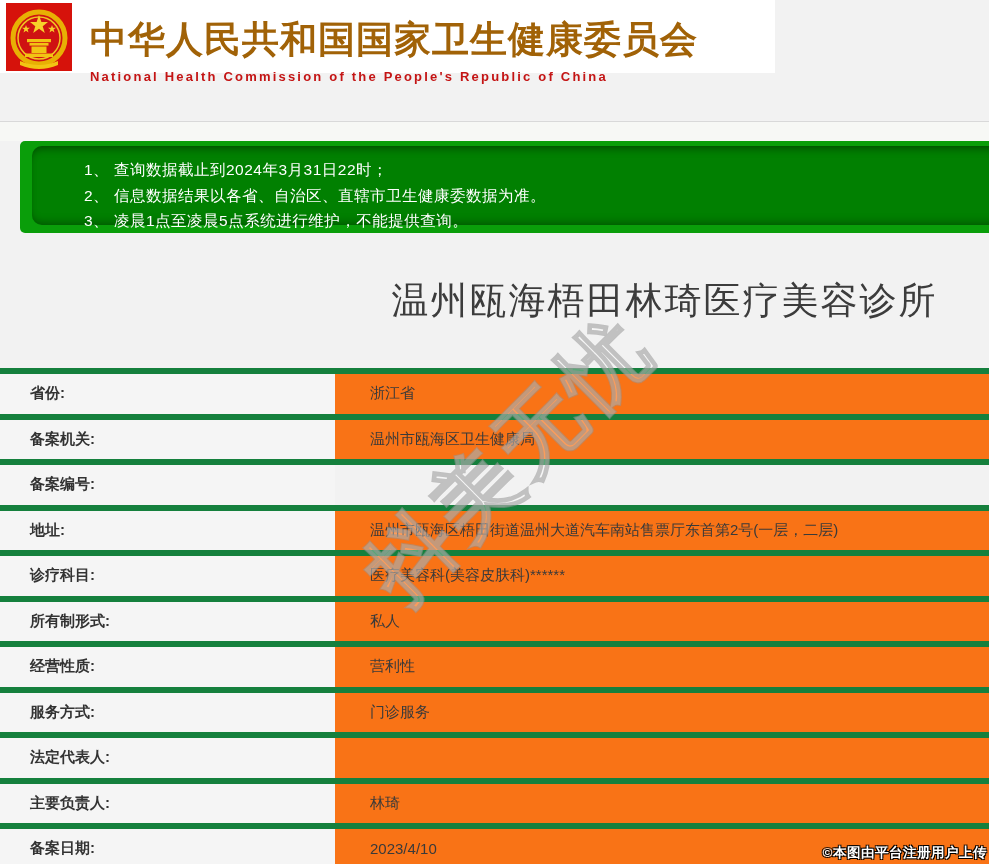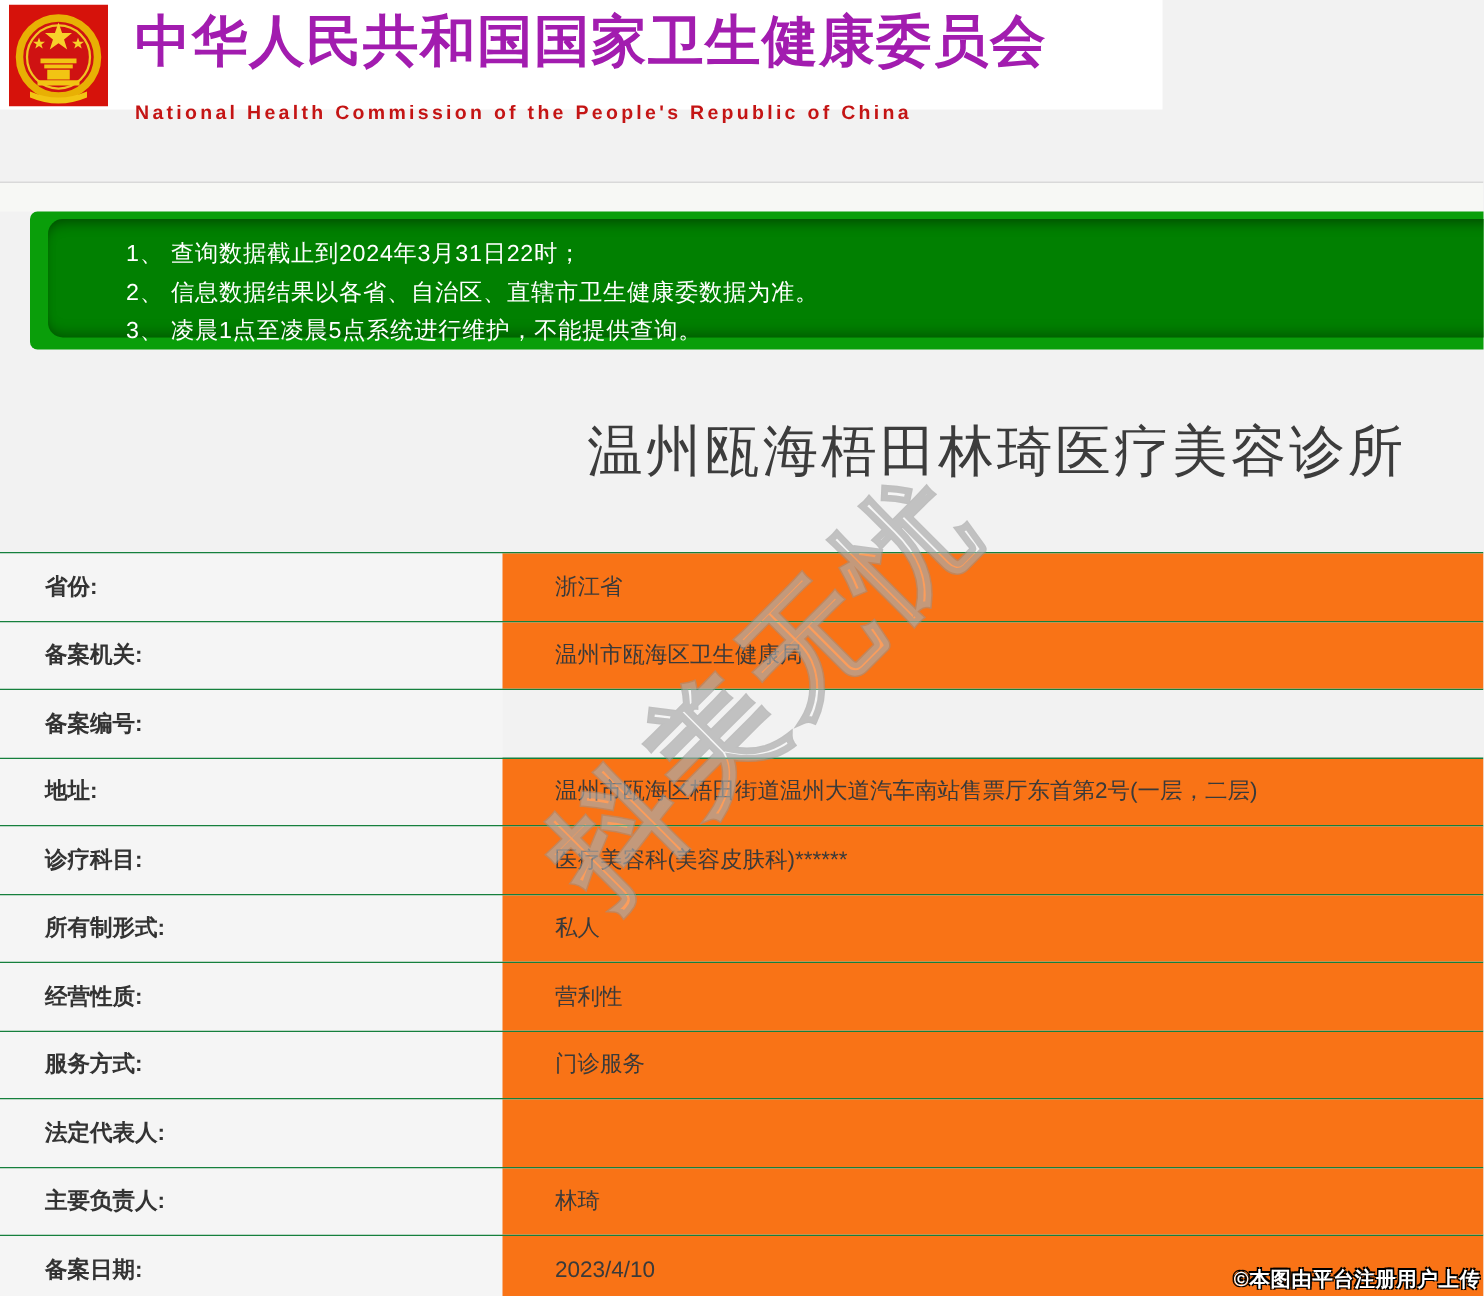--- a/index.html
+++ b/index.html
@@ -17,25 +17,25 @@
     position:absolute; left:0; top:0;
     width:775px; height:73px;
     background:#ffffff;
   }
   .emblem {
     position:absolute; left:6px; top:3px;
     width:66px; height:68px;
   }
   .header-titles { position:absolute; left:90px; top:5px; }
   .org-cn {
-    font-size:37px; font-weight:bold; color:#a21caf;
-    letter-spacing:1px; line-height:46px; white-space:nowrap;
+    font-size:37px; font-weight:bold; color:#a16207;
+    letter-spacing:1px; line-height:46px; white-space:nowrap;margin-top:12px;
   }
   .org-en {
-    margin-top:16px;
+    margin-top:6px;
     font-size:13px; font-weight:bold; color:#c41414;
     letter-spacing:2.2px; white-space:nowrap;
   }
 
   
   .page-divider {
     position:absolute; left:0; top:121px; width:989px; height:1px;
     background:#d9d9d9;
   }
   .light-strip {
@@ -71,21 +71,21 @@
     font-size:37px; font-weight:400; color:#3c3c3c;
     letter-spacing:2px; white-space:nowrap;
   }
 
   
   .record-table {
     position:absolute; left:0; top:368px; width:989px;
   }
   .table-row {
     display:flex; height:45.5px;
-    border-top:1px solid #15803d;
+    border-top:6px solid #15803d;
   }
   .cell-label {
     width:335px; background:#f5f5f5;
     padding-left:30px;
     display:flex; align-items:center;
     font-size:15px; font-weight:bold; color:#333333;
   }
   .cell-value {
     flex:1; background:#f97316;
     padding-left:35px;

